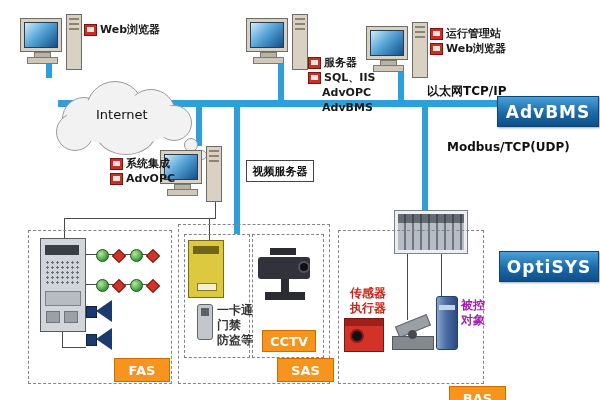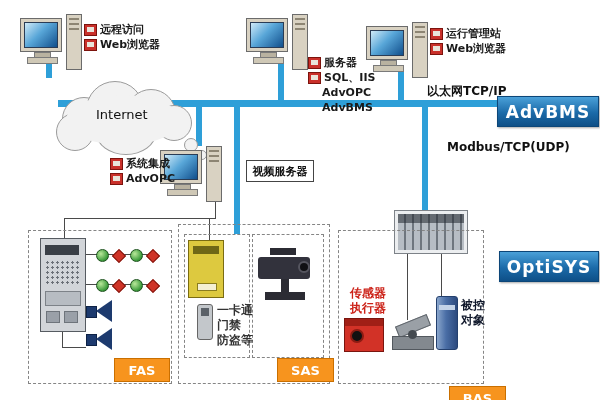--- a/index.html
+++ b/index.html
@@ -143,24 +143,20 @@
         <div class="screen"></div>
       </div>
     <div class="stand"></div>
     <div class="base"></div>
     <div class="tower"></div>
   </div>
 
   <div class="lbl" style="left:84px;top:22px;">
     <div class="lrow">
         <span class="mini-icon"></span>
-        <span>远程访问</span>
-      </div>
-    <div class="lrow">
-        <span class="mini-icon"></span>
         <span>Web浏览器</span>
       </div>
   </div>
   <div class="lbl" style="left:308px;top:20px;margin-top:35px;">
     <div class="lrow">
         <span class="mini-icon"></span>
         <span>服务器</span>
       </div>
     <div class="lrow">
         <span class="mini-icon"></span>
@@ -241,33 +237,34 @@
     <div>门禁</div>
     <div>防盗等</div>
   </div>
   <div class="cam">
     <div class="handle"></div>
     <div class="body"></div>
     <div class="lens"></div>
     <div class="neck"></div>
     <div class="foot"></div>
   </div>
+  <div class="tag" style="left:262px;top:330px;width:52px;height:20px;">CCTV</div>
   <div class="tag" style="left:277px;top:358px;width:55px;height:22px;">SAS</div>
 
   <div class="dashed" style="left:338px;top:230px;width:144px;height:152px;"></div>
   <div class="ztext" style="left:350px;top:286px;color:#cc2218;">
     <div>传感器</div>
     <div>执行器</div>
   </div>
   <div class="rdev"></div>
   <div class="tool">
     <div class="armA"></div>
     <div class="armB"></div>
     <div class="pivot"></div>
   </div>
   <div class="bdev"></div>
-  <div class="ztext" style="left:461px;top:298px;color:#0f172a;">
+  <div class="ztext" style="left:461px;top:298px;color:#a21caf;">
     <div>被控</div>
     <div>对象</div>
   </div>
   <div class="tag" style="left:449px;top:358px;width:55px;height:22px;margin-top:28px;">BAS</div>
 
 </div>
 
 </body></html>

